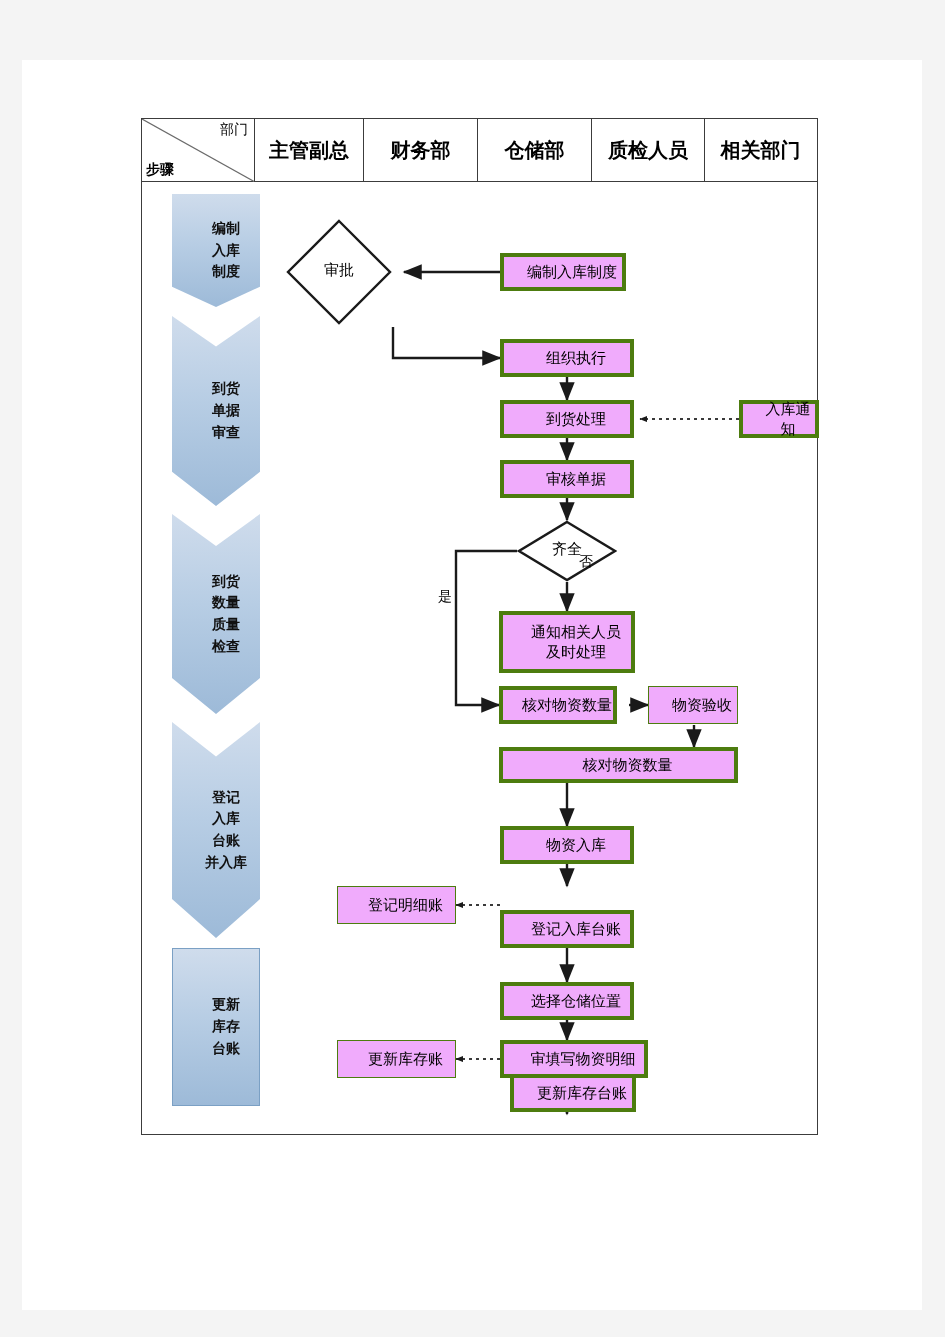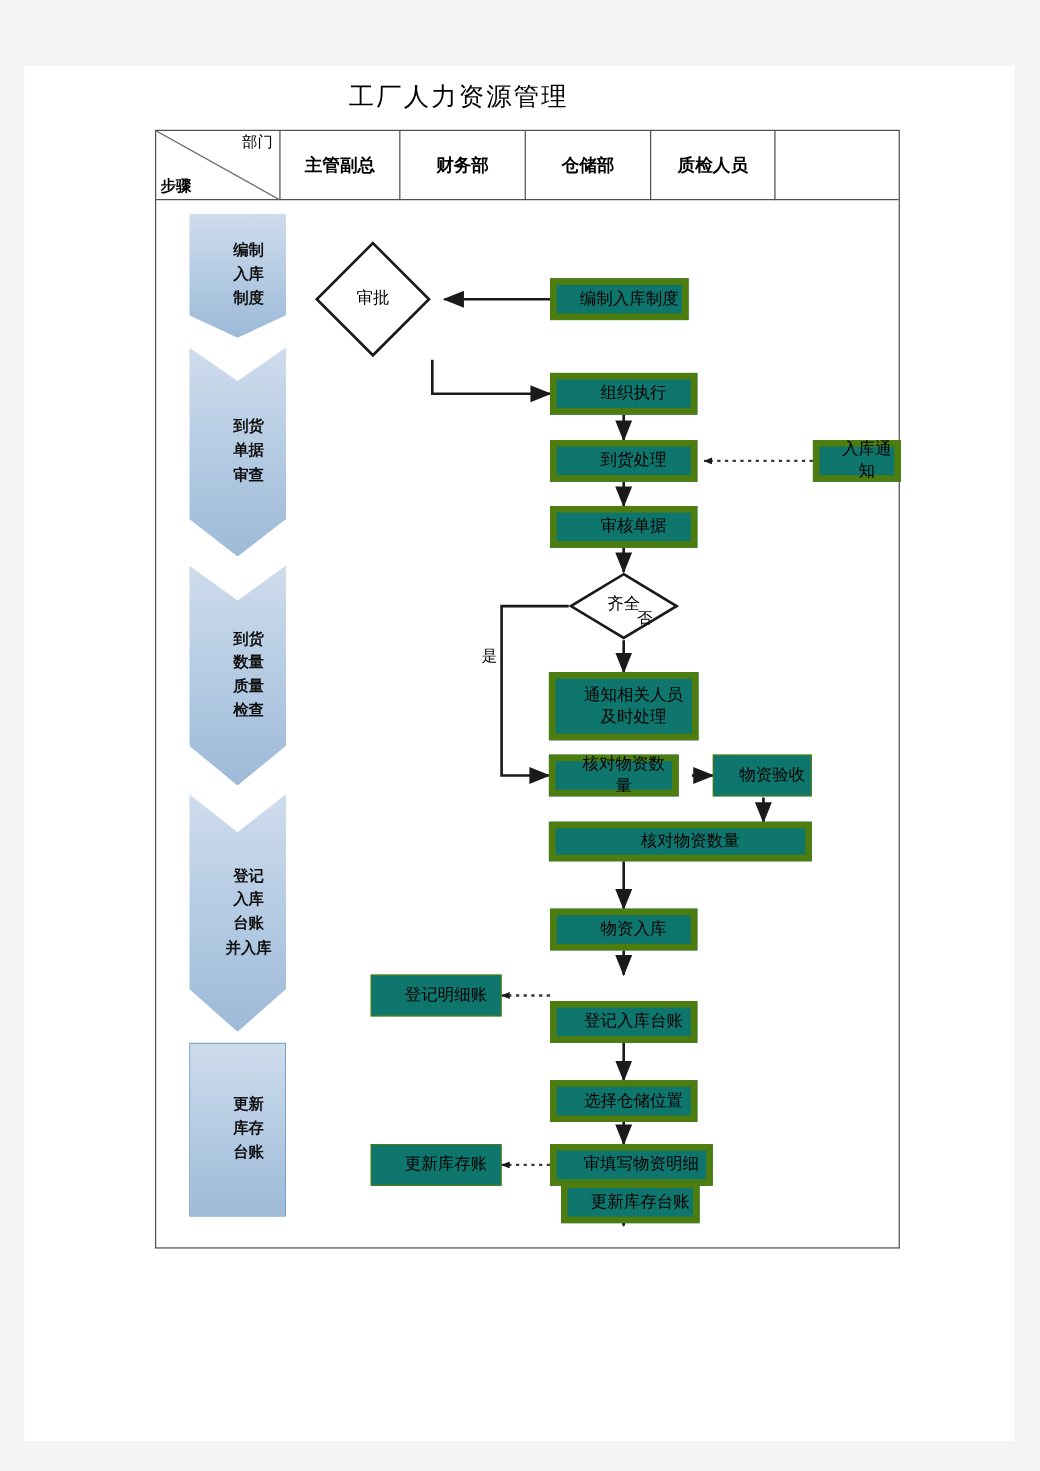--- a/index.html
+++ b/index.html
@@ -8,21 +8,21 @@
   #title{position:absolute;left:0;top:12px;width:790px;text-align:center;
          font-family:"Liberation Serif","DejaVu Serif",serif;font-size:23px;color:#000;letter-spacing:2px;}
 
   
   #table{position:absolute;left:119px;top:58px;width:677px;height:1017px;
          border:1.6px solid #3c3c3c;box-sizing:border-box;}
   .hdr-row{position:absolute;left:0;top:0;height:63px;width:100%;
            border-bottom:1.6px solid #3c3c3c;box-sizing:border-box;}
   .hdr-cell{position:absolute;top:0;height:63px;box-sizing:border-box;
             border-right:1.4px solid #3c3c3c;display:flex;align-items:center;justify-content:center;
-            font-family:"Liberation Serif","DejaVu Serif",serif;font-weight:bold;font-size:16px;color:#000;}
+            font-family:"Liberation Serif","DejaVu Serif",serif;font-weight:bold;font-size:20px;color:#000;}
   .hdr-cell.last{border-right:none;}
   #corner-cell{position:absolute;left:0;top:0;width:113px;height:63px;
                border-right:1.4px solid #3c3c3c;box-sizing:border-box;overflow:hidden;}
   #corner-diag{position:absolute;left:0;top:0;width:113px;height:63px;}
   #corner-dept{position:absolute;right:6px;top:2px;font-family:"Liberation Serif","DejaVu Serif",serif;
                font-size:14px;color:#000;}
   #corner-step{position:absolute;left:4px;bottom:3px;font-family:"Liberation Serif","DejaVu Serif",serif;
                font-size:14px;font-weight:bold;color:#000;}
 
   
@@ -35,53 +35,53 @@
          border:1.2px solid #7ba0c4;box-sizing:border-box;
          display:flex;align-items:center;justify-content:center;text-align:center;
          font-family:"Liberation Serif","DejaVu Serif",serif;font-weight:bold;font-size:14px;
          line-height:1.55;color:#111;padding-left:20px;}
   .phase.chev{clip-path:polygon(0 0,100% 0,100% 82%,50% 100%,0 82%);border:none;
               background:linear-gradient(180deg,#cfdcec 0%,#b7cde4 45%,#9dbad8 100%);}
   .phase.chev-notch{clip-path:polygon(0 0,50% 16%,100% 0,100% 82%,50% 100%,0 82%);border:none;}
   .phase.plain{border:1.2px solid #7ba0c4;}
 
   
-  .node{position:absolute;box-sizing:border-box;background:#0f766e;border:6px solid #4d7c0f;
+  .node{position:absolute;box-sizing:border-box;background:#f0abfc;border:4px solid #4d7c0f;
         display:flex;align-items:center;justify-content:center;text-align:center;
         font-family:"Liberation Serif","DejaVu Serif",serif;font-size:15px;color:#000;line-height:1.35;padding-left:18px;}
   .node.thin{border-width:1.6px;}
   .diamond-wrap{position:absolute;}
   .diamond-wrap svg{position:absolute;left:0;top:0;}
   .diamond-label{position:absolute;width:100%;text-align:center;
         font-family:"Liberation Serif","DejaVu Serif",serif;font-size:15px;color:#000;}
   .edge-label{position:absolute;font-family:"Liberation Serif","DejaVu Serif",serif;font-size:14px;color:#000;}
 </style>
 </head>
 <body>
 
 <div id="page">
 
-  <div id="title">工厂人力资源管理</div>
 
   <div id="table">
 
     <div class="hdr-row">
 
       <div id="corner-cell">
         <svg id="corner-diag" viewBox="0 0 113 63" preserveAspectRatio="none">
           <line x1="0" y1="0" x2="113" y2="63" stroke="#6b6b6b" stroke-width="1.2"></line>
         </svg>
         <span id="corner-dept">部门</span>
         <span id="corner-step">步骤</span>
       </div>
 
       <div class="hdr-cell" style="left:113px;width:109px;">主管副总</div>
       <div class="hdr-cell" style="left:222px;width:114px;">财务部</div>
       <div class="hdr-cell" style="left:336px;width:114px;">仓储部</div>
       <div class="hdr-cell" style="left:450px;width:113px;">质检人员</div>
+      <div class="hdr-cell last" style="left:563px;width:111px;">相关部门</div>
     </div>
 
     <div id="canvas">
 
       <svg id="svg-layer" viewBox="0 0 677 952">
         <defs>
           <marker id="ah" markerWidth="9" markerHeight="9" refX="7.4" refY="3.2" orient="auto" markerUnits="strokeWidth">
             <path d="M0,0 L8,3.2 L0,6.4 z" fill="#1a1a1a"></path>
           </marker>
           <marker id="ahs" markerWidth="9" markerHeight="9" refX="7.4" refY="3.2" orient="auto" markerUnits="userSpaceOnUse">

